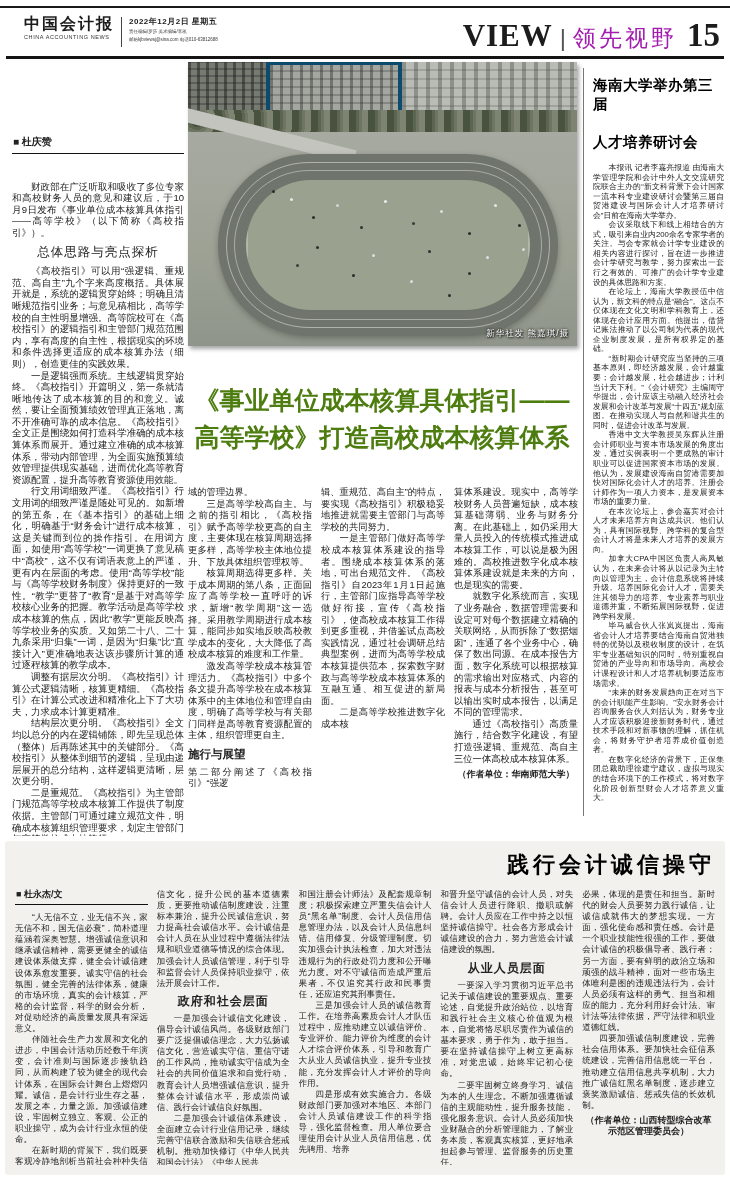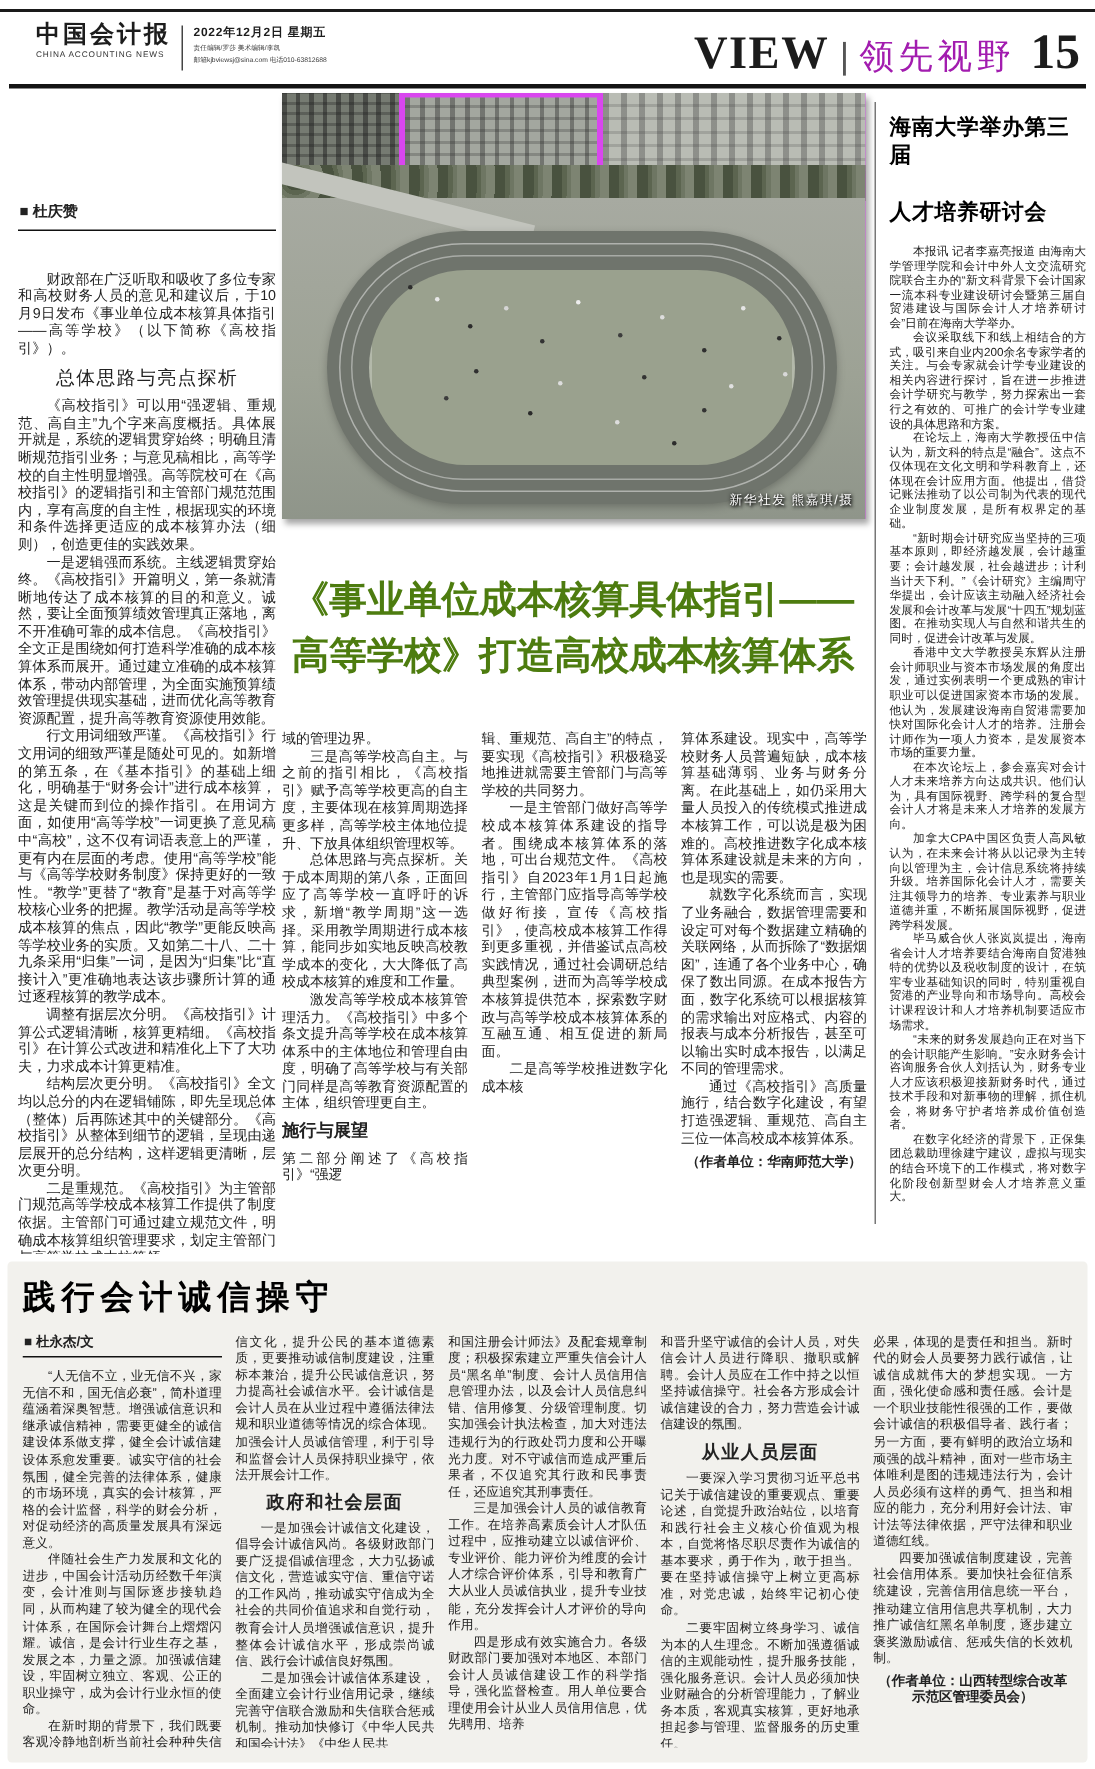--- a/index.html
+++ b/index.html
@@ -22,21 +22,21 @@
   .masthead-rule{position:absolute;top:56px;left:6px;right:6px;height:3px;background:#141414}
   
   .para{text-indent:2em;text-align:justify;line-height:inherit}
   .cont .para:first-child{text-indent:0}
   .byline{font-size:10px;font-weight:bold;border-bottom:1.5px solid #111;padding:0 0 5px 1px;margin-bottom:27px}
   
   .left-col{position:absolute;left:12px;top:136px;width:172px;height:700px;overflow:hidden;
     font-size:9.5px;line-height:11.6px;color:#222}
   .subhead-center{font-size:12.5px;font-weight:normal;text-align:center;margin:8px 0 7px 0;letter-spacing:1px}
   
-  .photo{position:absolute;left:188px;top:62px;width:389px;height:284px;background:#d946ef;overflow:hidden;box-shadow:2px 3px 4px rgba(0,0,0,.35)}
+  .photo{position:absolute;left:188px;top:62px;width:389px;height:284px;background:#0c4a6e;overflow:hidden;box-shadow:2px 3px 4px rgba(0,0,0,.35)}
   .ph-b1{position:absolute;left:0;top:0;width:78px;height:50px;background:#767b72;
     background-image:repeating-linear-gradient(90deg,rgba(30,30,30,.5) 0 3px,transparent 3px 9px),repeating-linear-gradient(0deg,rgba(30,30,30,.3) 0 2px,transparent 2px 7px)}
   .ph-b2{position:absolute;left:82px;top:3px;width:128px;height:47px;background:#a3a79f;
     background-image:repeating-linear-gradient(90deg,rgba(40,40,40,.4) 0 3px,transparent 3px 10px),repeating-linear-gradient(0deg,rgba(40,40,40,.25) 0 2px,transparent 2px 8px)}
   .ph-b3{position:absolute;left:214px;top:0;width:175px;height:54px;background:#b9bcb4;
     background-image:repeating-linear-gradient(90deg,rgba(60,60,60,.35) 0 4px,transparent 4px 12px),repeating-linear-gradient(0deg,rgba(60,60,60,.2) 0 2px,transparent 2px 9px)}
   .ph-trees{position:absolute;left:0;top:48px;width:389px;height:24px;
     background:repeating-radial-gradient(circle at 9px 10px,#49523f 0 7px,#5c6550 7px 10px,#6e7663 10px 13px,transparent 13px 19px),#7d8472}
   .ph-ground{position:absolute;left:0;top:70px;width:389px;height:214px;background:linear-gradient(180deg,#a7aaa1 0%,#9da295 55%,#8f958a 100%)}
   .ph-road{position:absolute;left:-30px;top:64px;width:200px;height:14px;background:#c2c4bd;transform:rotate(14deg)}
@@ -58,21 +58,21 @@
     font-size:9.3px;line-height:11.6px;color:#222}
   .ccol{flex:1;overflow:hidden}
   .subhead-left{font-size:11.5px;font-weight:bold;margin:7px 0 6px 0}
   .author-note{text-align:center;font-weight:bold;font-size:9px;margin-top:4px}
   
   .sidebar{position:absolute;left:583px;top:68px;width:141px;height:748px;border-left:1px solid #777;padding:8px 0 0 9px;overflow:hidden}
   .sb-headline{font-size:14.5px;font-weight:900;line-height:19px;letter-spacing:.5px;color:#000;margin-bottom:11px}
   .sb-body{font-size:7.8px;line-height:9.55px;color:#222}
   
   .bottom-panel{position:absolute;left:5px;top:841px;width:720px;height:334px;background:#f2f1ed;border-radius:3px;padding:9px 10px 0 10px}
-  .bottom-headline{text-align:left;font-size:22px;font-weight:900;letter-spacing:4px;color:#000;margin-bottom:9px}
+  .bottom-headline{text-align:right;font-size:22px;font-weight:900;letter-spacing:4px;color:#000;margin-bottom:9px}
   .bottom-cols{display:flex;gap:9px;height:276px;overflow:hidden;font-size:8.5px;line-height:11.1px;color:#222}
   .bcol{flex:1;overflow:hidden}
   .byline-sm{font-size:9px;font-weight:bold;border-bottom:1.2px solid #111;padding:0 0 4px 1px;margin-bottom:7px}
   .subhead-btm{font-size:12px;font-weight:bold;text-align:center;margin:7px 0 6px 0;letter-spacing:1px}
 </style>
 </head>
 <body>
 
 <div class="top-rule"></div>
 
@@ -131,21 +131,21 @@
 <h1 class="headline">
   <span>《事业单位成本核算具体指引——</span><br>
   <span>高等学校》打造高校成本核算体系</span>
 </h1>
 
 <div class="center-cols">
   <div class="ccol cont">
     <div class="cont">
         <p class="para">域的管理边界。</p>
         <p class="para">三是高等学校高自主。与之前的指引相比，《高校指引》赋予高等学校更高的自主度，主要体现在核算周期选择更多样，高等学校主体地位提升、下放具体组织管理权等。</p>
-        <p class="para">总体思路与亮点探析。关于成本周期的第八条，正面回应了高等学校一直呼吁的诉求，新增“教学周期”这一选择。采用教学周期进行成本核算，能同步如实地反映高校教学成本的变化，大大降低了高校成本核算的难度和工作量。</p>
+        <p class="para">核算周期选得更多样。关于成本周期的第八条，正面回应了高等学校一直呼吁的诉求，新增“教学周期”这一选择。采用教学周期进行成本核算，能同步如实地反映高校教学成本的变化，大大降低了高校成本核算的难度和工作量。</p>
         <p class="para">激发高等学校成本核算管理活力。《高校指引》中多个条文提升高等学校在成本核算体系中的主体地位和管理自由度，明确了高等学校与有关部门同样是高等教育资源配置的主体，组织管理更自主。</p>
       </div>
     <h3 class="subhead-left">施行与展望</h3>
     <div>
         <p class="para">第二部分阐述了《高校指引》“强逻</p>
       </div>
   </div>
   <div class="ccol">
     <div class="cont">
         <p class="para">辑、重规范、高自主”的特点，要实现《高校指引》积极稳妥地推进就需要主管部门与高等学校的共同努力。</p>

